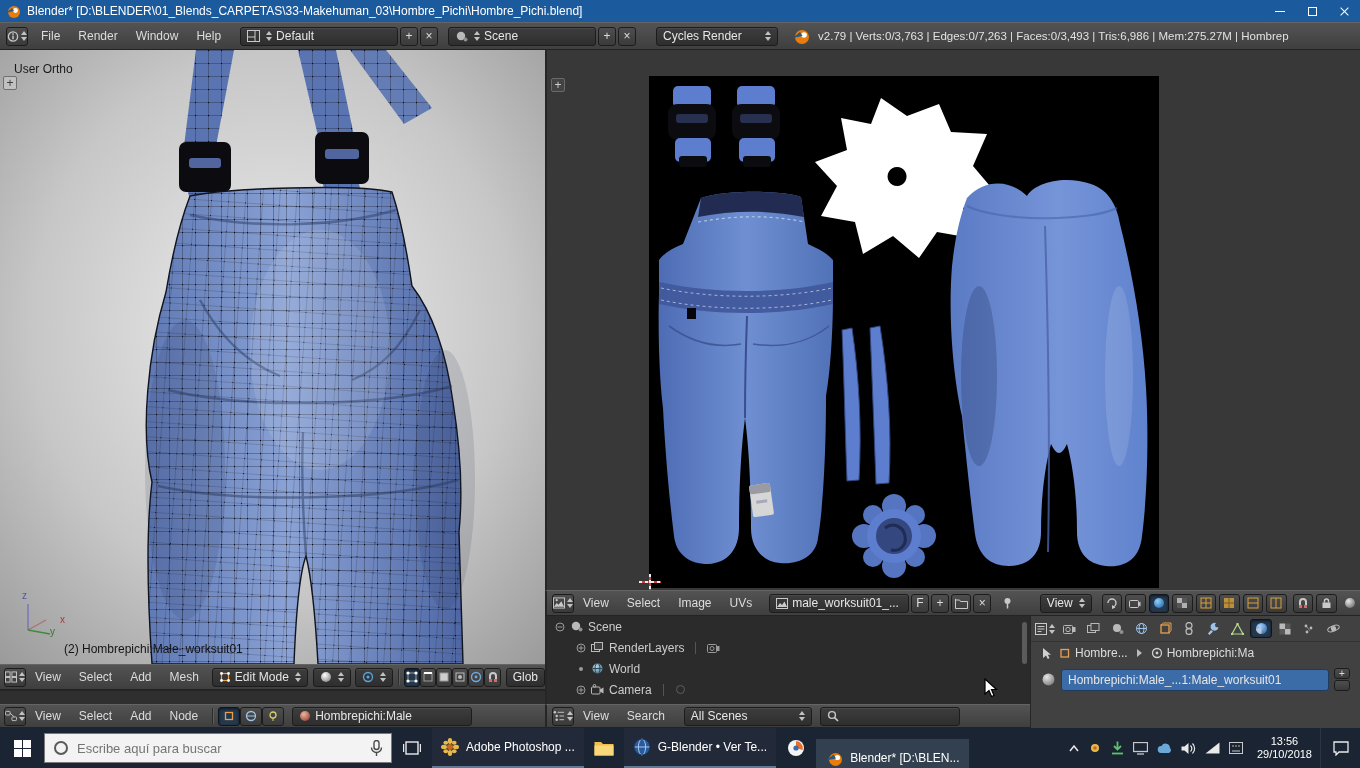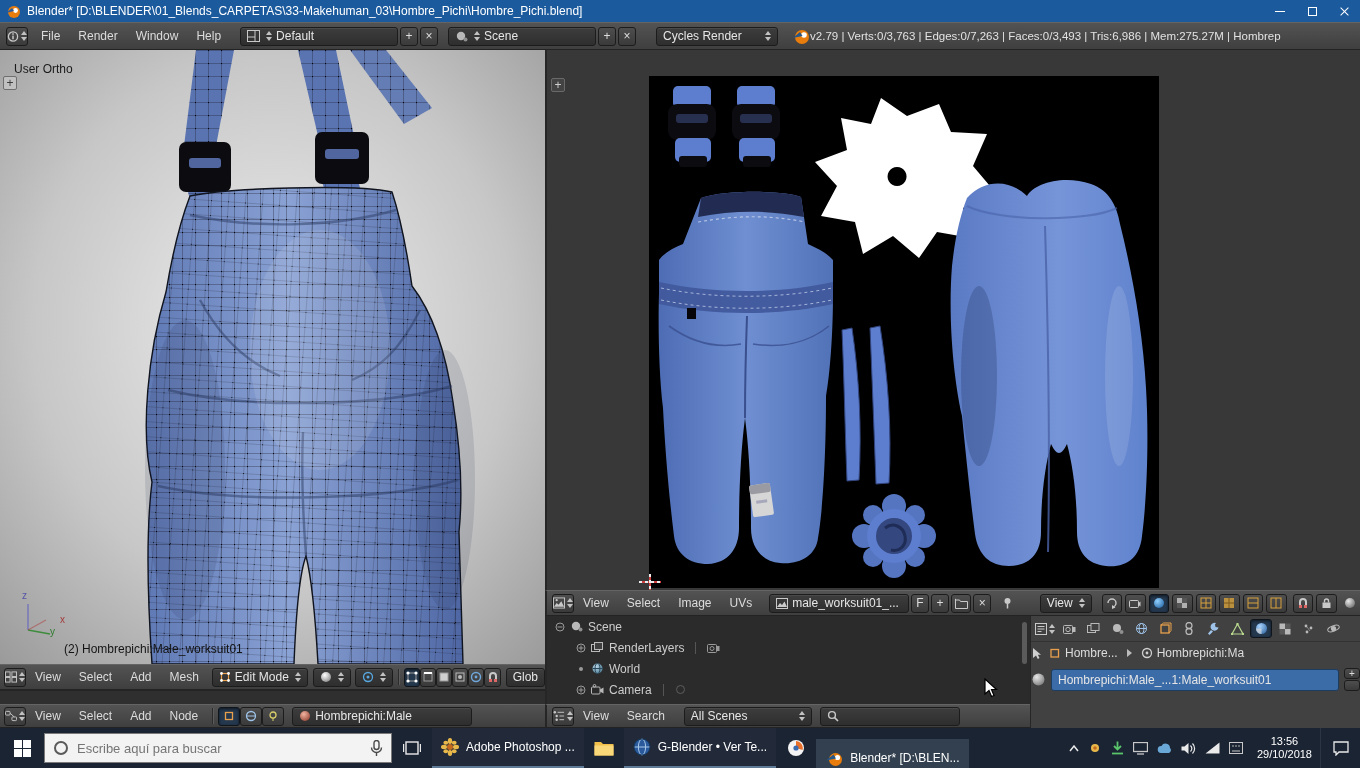--- a/index.html
+++ b/index.html
@@ -54,31 +54,31 @@
   #props { left:1030px; top:616px; width:330px; height:112px; background:#414141; border-left:1px solid #262626; overflow:hidden; }
   #taskbar { left:0; top:728px; width:1360px; height:40px; background:#1b2433; display:flex; align-items:center; color:#fff; }
 
   .corner-label { position:absolute; left:14px; top:12px; font-size:12px; color:#1a1a1a; }
   .obj-label { position:absolute; left:64px; top:592px; font-size:12px; color:#141414; }
   .plus-widget { position:absolute; width:14px; height:14px; border-radius:2px; font-size:12px; line-height:12px;
     display:flex; align-items:center; justify-content:center; }
   .plus-light { border:1px solid #6f6f6f; color:#3c3c3c; background:rgba(255,255,255,.25); }
   .plus-dark  { border:1px solid #6a6a6a; color:#cfcfcf; background:rgba(255,255,255,.06); }
 
-  .stats { color:#e2e2e2; font-size:11.5px; white-space:nowrap; overflow:hidden; flex:1; }
+  .stats { margin-left:8px; color:#e2e2e2; font-size:11.5px; white-space:nowrap; overflow:hidden; flex:1; }
 
   
   .ol-row { display:flex; align-items:center; height:21px; padding-left:8px; color:#ccc; font-size:12px; gap:5px; }
   .ol-indent { width:16px; }
   .ol-sep { width:1px; height:12px; background:#555; margin:0 6px; }
   .ol-scroll { position:absolute; right:3px; top:6px; width:5px; height:42px; border-radius:3px; background:#5b5b5b; }
 
   
   .ptabs { display:flex; align-items:center; gap:2px; height:26px; padding:2px 3px; border-bottom:1px solid #333; }
-  .prow { display:flex; align-items:center; gap:5px; padding:4px 0; }
+  .prow { display:flex; align-items:center; gap:5px; padding:4px 10px; }
   .crumb { display:inline-flex; align-items:center; gap:4px; color:#ddd; font-size:12px; white-space:nowrap; }
   .namefield { display:inline-flex; align-items:center; height:22px; flex:1; background:#3c6ca8; border:1px solid #1d3c60;
     border-radius:3px; color:#e5e5e5; font-size:12px; padding:0 6px; overflow:hidden; white-space:nowrap; }
   .stackbtns { display:flex; flex-direction:column; gap:1px; }
   .stackbtns .sqbtn { height:11px; min-width:16px; font-size:10px; line-height:10px; }
 
   
   .tb-start { width:44px; height:100%; display:flex; align-items:center; justify-content:center; }
   .tb-search { width:348px; height:30px; background:#f3f3f3; border:1px solid #7a7a7a; display:flex; align-items:center; gap:8px; padding:0 8px; }
   .tb-search input { border:0; outline:0; background:transparent; font-size:13px; color:#c2410c; flex:1; font-family:"Liberation Sans",sans-serif; }

